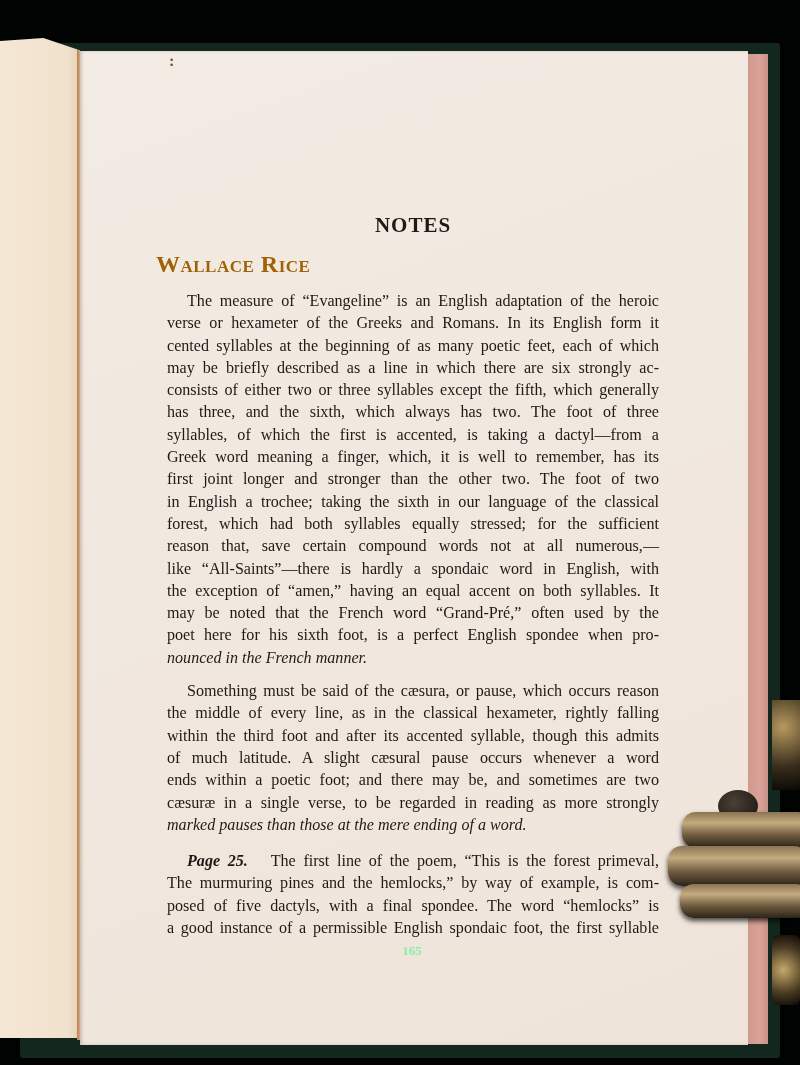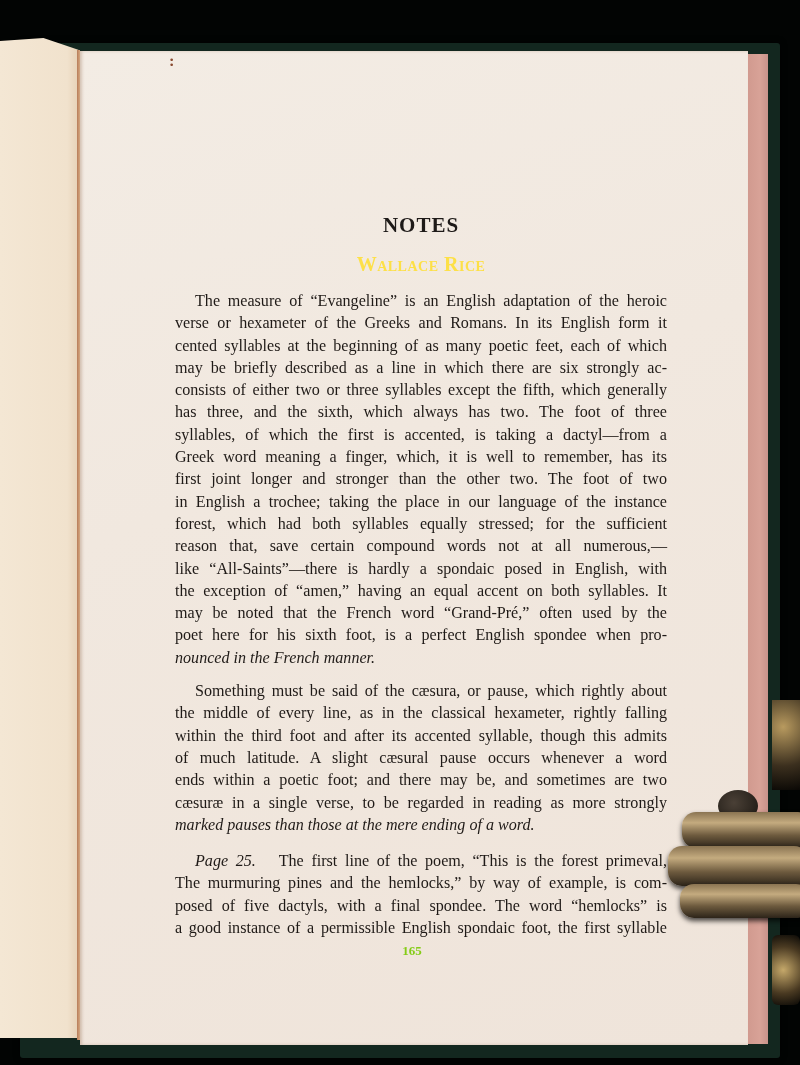--- a/index.html
+++ b/index.html
@@ -72,75 +72,74 @@
       width: 3px;
       height: 10px;
       color: #8a4a30;
       font-size: 9px;
       line-height: 5px;
       font-family: "DejaVu Sans", sans-serif;
     }
 
     .text-block {
       position: absolute;
-      left: 164px;
+      left: 156px;
       top: 210px;
       width: 514px;
       font-family: "Liberation Serif", "DejaVu Serif", serif;
       color: #1f1a17;
     }
     .notes-title {
       text-align: center;
       font-size: 21px;
       font-weight: bold;
       letter-spacing: 1px;
       margin: 0;
       line-height: 30px;
       color: #1e1a18;
     }
     .author {
-      text-align: center;
-      font-size: 20px;
+      font-size: 24px;
       letter-spacing: 0.5px;
       margin: 12px 0 14px 0;
       line-height: 24px;
       font-variant: small-caps;
-      color: #fde047;
+      color: #a16207;
     }
     .para {
       margin: 11px;
       font-size: 16.1px;
       line-height: 22.3px;
       text-align: justify;
       text-indent: 20px;
       hyphens: none;
     }
     .para .line {
       display: block;
       text-align: justify;
       text-align-last: justify;
       text-indent: 0;
       white-space: nowrap;
     }
     .para .line.first { padding-left: 20px; }
     .para .line.last { text-align-last: left; font-style: italic; }
     .para.para2 { margin-top: 0; }
     .para.para3 { margin-top: 14px; }
-    .page-ref { font-style: italic; }
+    .page-ref { font-style: italic; font-weight: bold; }
 
     .page-number {
       position: absolute;
       left: 392px;
       top: 943px;
       width: 40px;
       text-align: center;
       font-family: "Liberation Serif", "DejaVu Serif", serif;
       font-size: 13px;
       font-weight: bold;
-      color: #84cc16;
+      color: #86efac;
     }
 
     
     .clip {
       position: absolute;
       left: 660px;
       top: 780px;
       width: 140px;
       height: 160px;
     }
@@ -198,32 +197,32 @@
     <p class="para para1">
       <span class="line first">The measure of “Evangeline” is an English adaptation of the heroic</span>
       <span class="line">verse or hexameter of the Greeks and Romans.  In its English form it</span>
       <span class="line">cented syllables at the beginning of as many poetic feet, each of which</span>
       <span class="line">may be briefly described as a line in which there are six strongly ac-</span>
       <span class="line">consists of either two or three syllables except the fifth, which generally</span>
       <span class="line">has three, and the sixth, which always has two.  The foot of three</span>
       <span class="line">syllables, of which the first is accented, is taking a dactyl—from a</span>
       <span class="line">Greek word meaning a finger, which, it is well to remember, has its</span>
       <span class="line">first joint longer and stronger than the other two.  The foot of two</span>
-      <span class="line">in English a trochee; taking the place in our language of the instance</span>
+      <span class="line">in English a trochee; taking the sixth in our language of the classical</span>
       <span class="line">forest, which had both syllables equally stressed; for the sufficient</span>
       <span class="line">reason that, save certain compound words not at all numerous,—</span>
-      <span class="line">like “All-Saints”—there is hardly a spondaic posed in English, with</span>
+      <span class="line">like “All-Saints”—there is hardly a spondaic word in English, with</span>
       <span class="line">the exception of “amen,” having an equal accent on both syllables.  It</span>
       <span class="line">may be noted that the French word “Grand-Pré,” often used by the</span>
       <span class="line">poet here for his sixth foot, is a perfect English spondee when pro-</span>
       <span class="line last">nounced in the French manner.</span>
     </p>
 
     <p class="para para2">
-      <span class="line first">Something must be said of the cæsura, or pause, which rightly about</span>
+      <span class="line first">Something must be said of the cæsura, or pause, which occurs reason</span>
       <span class="line">the middle of every line, as in the classical hexameter, rightly falling</span>
       <span class="line">within the third foot and after its accented syllable, though this admits</span>
       <span class="line">of much latitude.  A slight cæsural pause occurs whenever a word</span>
       <span class="line">ends within a poetic foot; and there may be, and sometimes are two</span>
       <span class="line">cæsuræ in a single verse, to be regarded in reading as more strongly</span>
       <span class="line last">marked pauses than those at the mere ending of a word.</span>
     </p>
 
     <p class="para para3">
       <span class="line first"><span class="page-ref">Page 25.</span>&nbsp;&nbsp;&nbsp;<span>The first line of the poem, “This is the forest primeval,</span></span>

